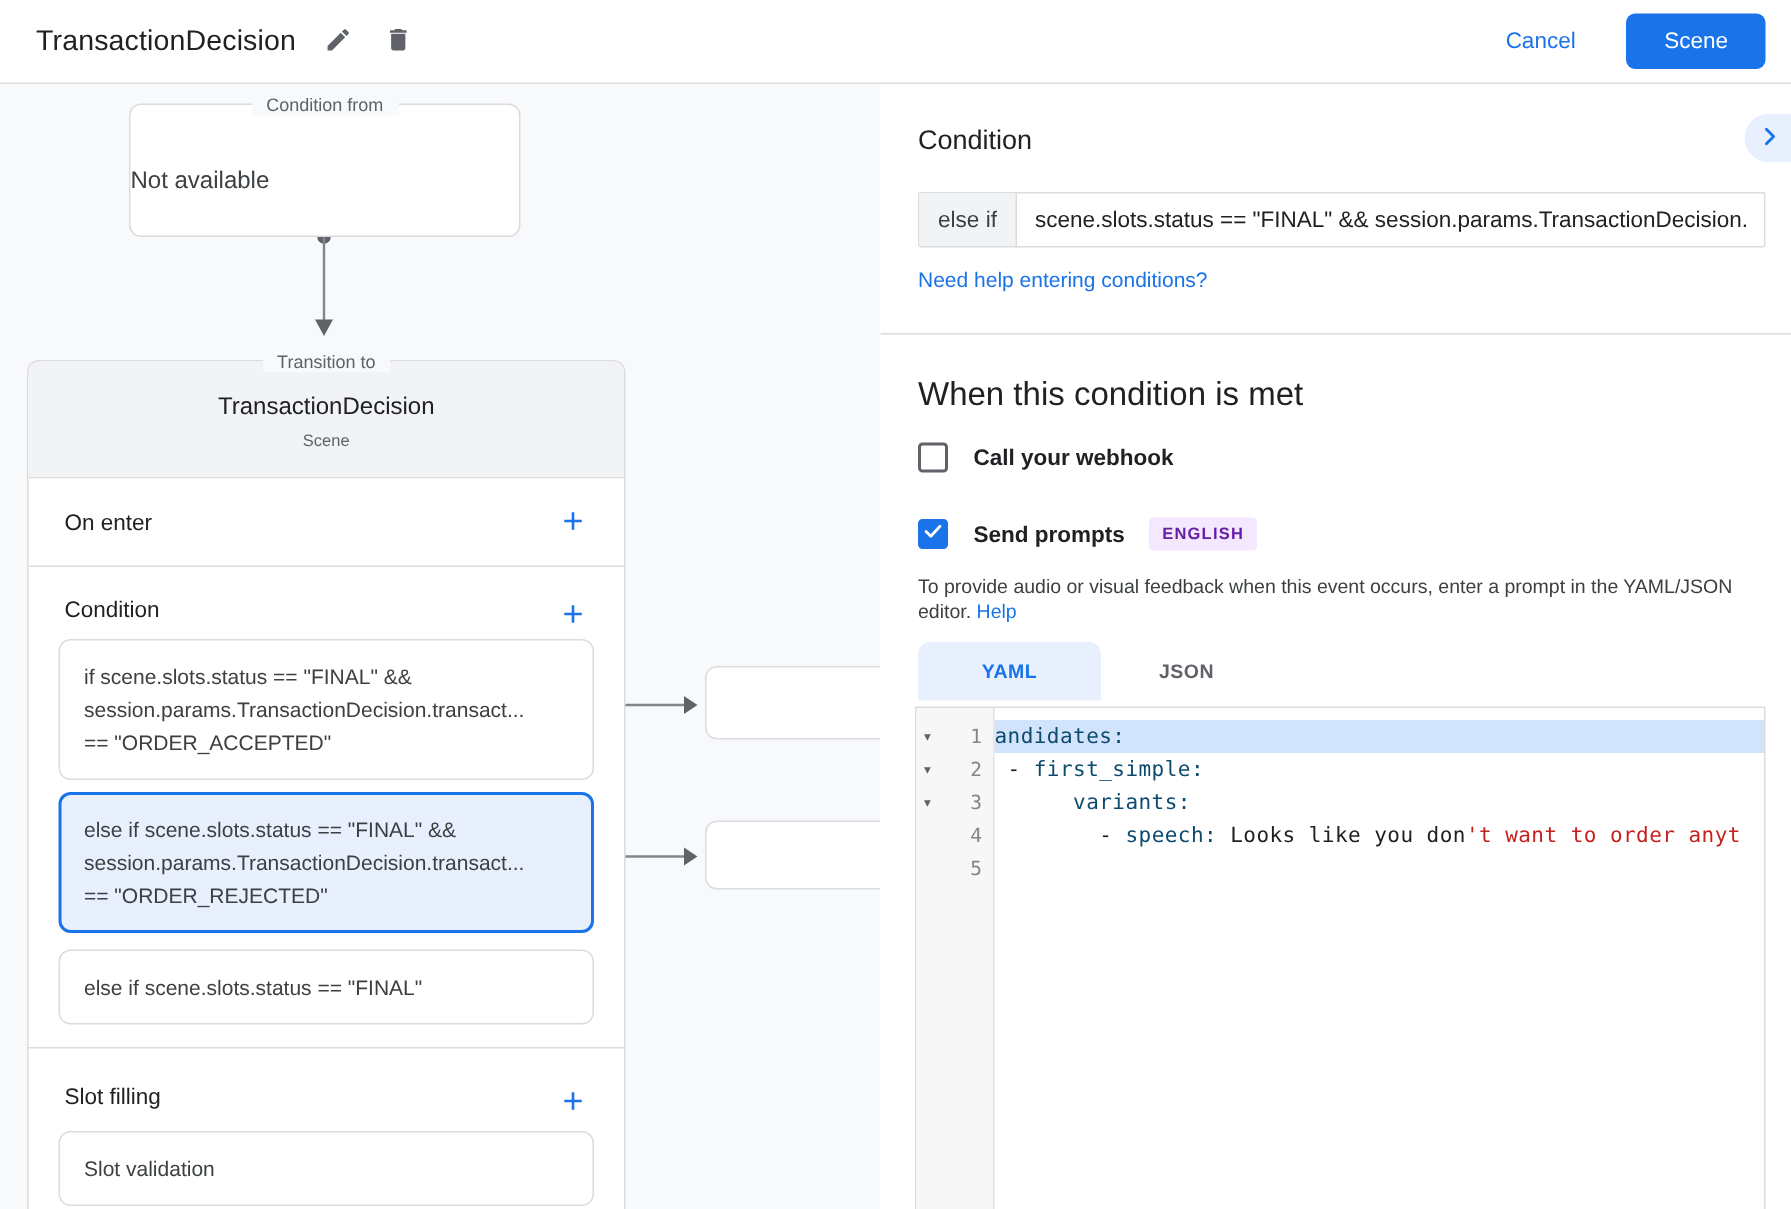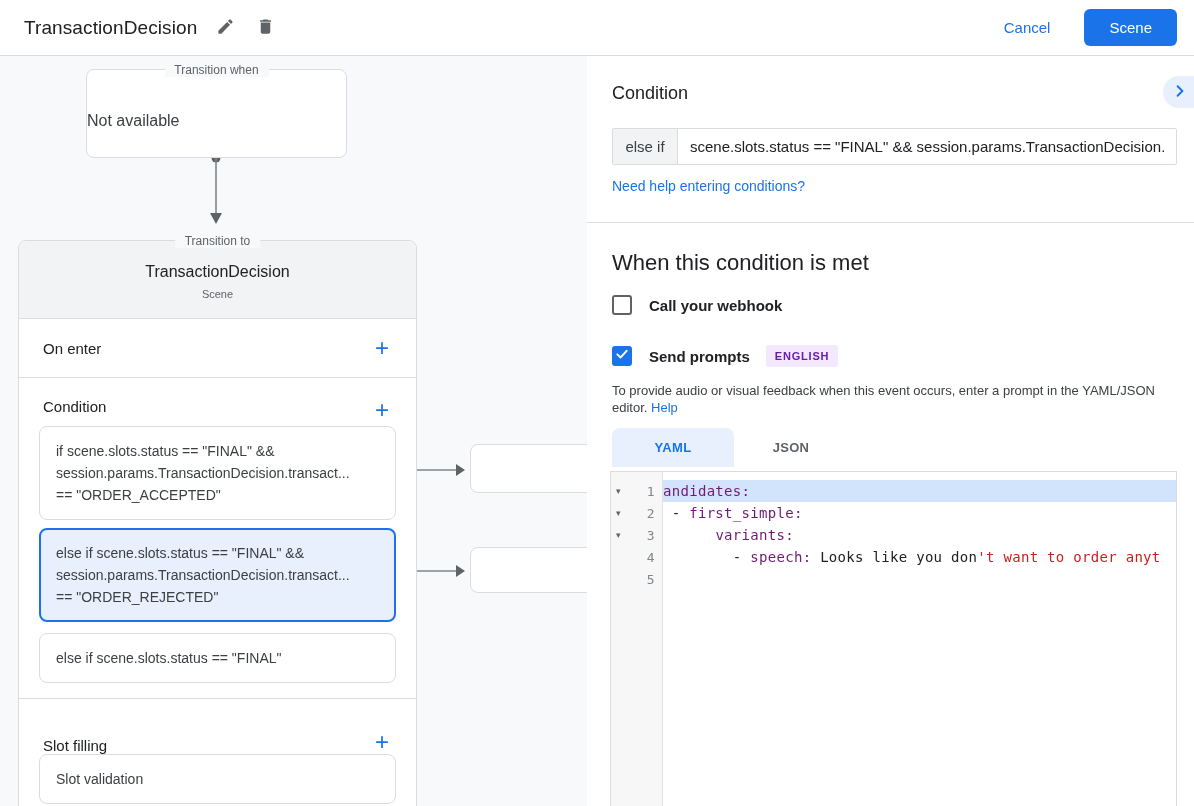--- a/index.html
+++ b/index.html
@@ -42,21 +42,21 @@
   .on-enter-row { height:59px; border-bottom:1px solid #dadce0; }
   .sec-label { font-size:15px; color:#202124; }
   .plus-btn { background:none; border:none; color:#1a73e8; font-size:24px; font-weight:300;
     line-height:20px; cursor:pointer; padding:0; width:24px; height:24px; }
   .cond-head { height:48px; padding-top:20px; align-items:flex-start; }
   .cond-card { margin:0 20px 8px 20px; border:1px solid #dadce0; border-radius:8px;
     background:#fff; padding:13px 16px; font-size:14px; color:#3c4043; line-height:22px; cursor:pointer; }
   .cond-card.selected { border:2px solid #1a73e8; background:#e8f0fe; padding:12px 15px; margin-bottom:11px; }
   .cond-line { white-space:nowrap; overflow:hidden; }
   .cond-sec-end { border-bottom:1px solid #dadce0; height:8px; }
-  .slot-head { height:55px; padding-top:24px; align-items:flex-end; }
+  .slot-head { height:55px; padding-top:24px; align-items:flex-start; }
   .slot-card { margin:0 20px 8px 20px; border:1px solid #dadce0; border-radius:8px;
     background:#fff; padding:13px 16px; font-size:14px; color:#3c4043; line-height:22px; cursor:pointer; }
   .target-box { position:absolute; width:125px; background:#fff; border:1px solid #dadce0; border-radius:8px; cursor:pointer; }
   .target-box.b1 { left:470px; top:388px; height:49px; }
   .target-box.b2 { left:470px; top:491px; height:46px; }
 
   
   .panel-title { position:absolute; left:25px; top:27px; font-size:18px; font-weight:400; color:#202124; }
   .expand-btn { position:absolute; right:0; top:20px; width:31px; height:32px;
     background:#e8f0fe; border:none; border-radius:16px 0 0 16px; cursor:pointer;
@@ -95,21 +95,21 @@
     border:1px solid #dadce0; background:#fff; display:flex;
     font-family:"DejaVu Sans Mono","Liberation Mono",monospace; font-size:14px; letter-spacing:.3px; }
   .gutter { width:52px; flex:none; background:#f7f7f7; border-right:1px solid #e3e3e3; padding-top:8px; }
   .g-row { height:22px; display:flex; align-items:center; }
   .g-fold { width:16px; padding-left:5px; font-size:9px; color:#5f6368; cursor:pointer;
     font-family:"Liberation Sans",sans-serif; }
   .g-num { flex:1; text-align:right; padding-right:7px; font-size:13px; color:#80868b; }
   .code { flex:1; padding-top:8px; overflow:hidden; cursor:text; }
   .c-line { height:22px; line-height:22px; white-space:pre; overflow:hidden; }
   .c-line.sel { background:#d2e3fc; }
-  .seg.key { color:#701a75; }
+  .seg.key { color:#0c4a6e; }
   .seg.plain { color:#202124; }
   .seg.string { color:#c5221f; }
 </style>
 </head>
 <body>
 
 <header class="topbar">
   <div class="title-group">
     <h1 class="page-title">TransactionDecision</h1>
     <button class="icon-btn">
@@ -143,21 +143,21 @@
       <polygon points="210,157 222,157 216,168" fill="#5f6368"></polygon>
       <circle cx="397" cy="414" r="4.5" fill="#5f6368"></circle>
       <line x1="401" y1="414" x2="456" y2="414" stroke="#80868b" stroke-width="1.6"></line>
       <polygon points="456,408 456,420 465,414" fill="#5f6368"></polygon>
       <circle cx="397" cy="515" r="4.5" fill="#5f6368"></circle>
       <line x1="401" y1="515" x2="456" y2="515" stroke="#80868b" stroke-width="1.6"></line>
       <polygon points="456,509 456,521 465,515" fill="#5f6368"></polygon>
     </svg>
 
     <div class="from-box">
-      <span class="legend">Transition when</span>
+      <span class="legend">Condition from</span>
       <div class="node-value">Not available</div>
     </div>
 
     <div class="scene-card">
       <span class="legend">Transition to</span>
 
       <div class="scene-header">
         <div class="scene-title">TransactionDecision</div>
         <div class="scene-subtitle">Scene</div>
       </div>

